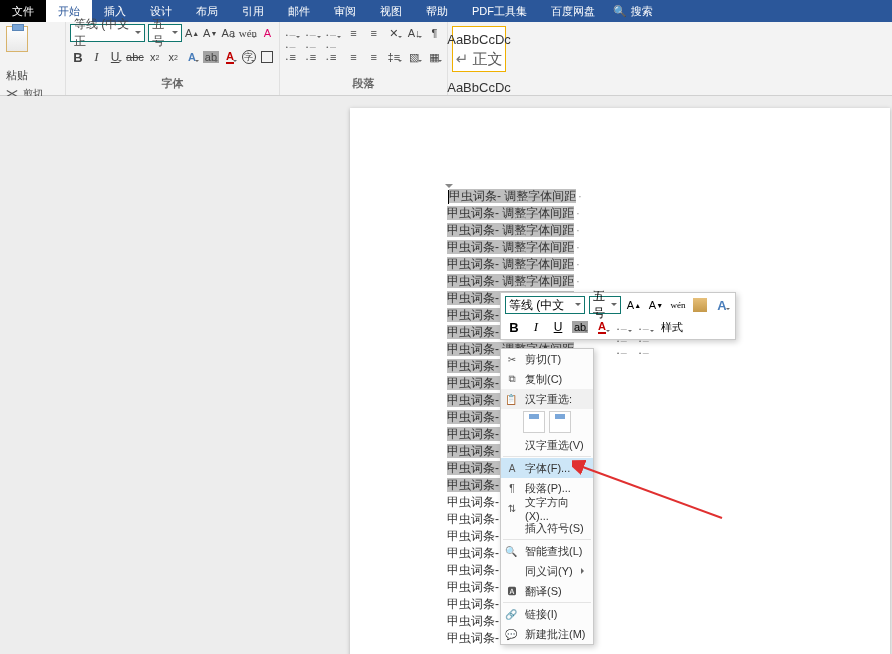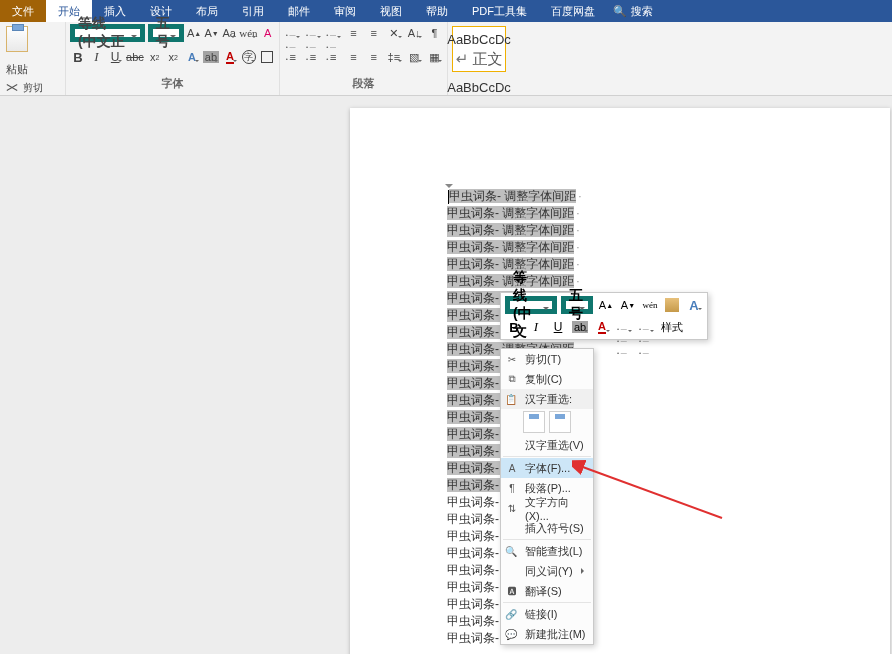--- a/index.html
+++ b/index.html
@@ -1,49 +1,49 @@
 <!DOCTYPE html>
 <html><head>
 <meta charset="utf-8">
 <style>
   * { box-sizing: border-box; margin: 0; padding: 0; font-family: "Microsoft YaHei", sans-serif; }
   body { width: 892px; height: 654px; overflow: hidden; background: #fff; position: relative; }
 
   
   .menubar { height: 22px; background: #2b579a; color: #fff; font-size: 11px; display: flex; align-items: stretch; }
   .menubar .tab { padding: 0 12px; display:flex; align-items:center; cursor:default; }
-  .menubar .tab.file { background:#a16207; }
+  .menubar .tab.file { background:#000000; }
   .menubar .tab.active { background:#fff; color:#2b579a; }
   .menubar .search-area { display:flex; align-items:center; gap:4px; padding:0 6px; }
 
   
   .ribbon { height: 74px; background:#f3f3f3; border-bottom:1px solid #d0d0d0; display:flex; font-size:11px; color:#444; }
   .group { border-right:1px solid #e0e0e0; padding:2px 4px 0 4px; display:flex; flex-direction:column; justify-content:space-between; }
   .group-label { text-align:center; font-size:11px; color:#666; padding:2px 0 4px 0;font-weight:bold; }
   .group-body { flex:1; display:flex; flex-direction:column; justify-content:flex-start; }
 
   
   .clip-body { display:flex; gap:4px; }
-  .paste-big { width:26px; display:flex; flex-direction:column; align-items:center; gap:10px; padding-top:2px;}
+  .paste-big { width:26px; display:flex; flex-direction:column; align-items:center; gap:16px; padding-top:2px;}
   .paste-icon { width:22px; height:26px; background: linear-gradient(#fff,#e9e9e9); border:1px solid #d8b36b; position:relative; }
   .paste-icon:before { content:""; position:absolute; top:-3px; left:5px; width:10px; height:5px; background:#7ba7d9; border:1px solid #5a86b8; }
   .clip-side { display:flex; flex-direction:column; gap:2px; }
   .clip-side span { font-size:10px; padding:0 2px; display:flex; align-items:center; gap:3px;}
   .small-ico { width:12px; height:12px; background:#ddd; display:inline-block; }
   .cut-ico { background: none; position:relative; }
   .cut-ico:before, .cut-ico:after { content:""; position:absolute; width:12px; height:1px; background:#555; top:5px; left:0;}
   .cut-ico:before { transform:rotate(30deg);}
   .cut-ico:after { transform:rotate(-30deg);}
   .copy-ico { background:#fff; border:1px solid #aaa; box-shadow:2px 2px 0 #fff, 2px 2px 0 1px #aaa; width:9px; height:10px;}
   .brush-ico { width:10px; height:12px; background:linear-gradient(#e7c07a,#c69a4a); border-radius:1px 1px 0 0;}
 
   
   .font-row { display:flex; gap:3px; align-items:center; }
   .font-row + .font-row { margin-top:6px; }
-  .combo { height:18px; border:5px solid #0f766e; background:#fff; font-size:14px; padding:0 14px 0 3px; position:relative; display:flex; align-items:center;font-weight:bold; }
+  .combo { height:18px; border:1px solid #0f766e; background:#fff; font-size:12px; padding:0 14px 0 3px; position:relative; display:flex; align-items:center; }
   .combo:after { content:""; position:absolute; right:3px; top:6px; border:3px solid transparent; border-top-color:#666; }
   .icon-btn { width:18px; height:18px; display:flex; align-items:center; justify-content:center; font-size:11px; color:#444; position:relative;}
   .dd:after { content:""; position:absolute; right:1px; bottom:2px; border:2px solid transparent; border-top-color:#666;}
   .bold { font-weight:bold; font-size:13px;}
   .italic { font-style:italic; font-family:serif; font-size:13px;}
   .underline { text-decoration:underline; font-size:12px;}
   .strike { text-decoration:line-through;}
   .hl-mark { background:#a3a3a3; padding:0 2px;}
   .font-color { color:#c00000; font-weight:bold; border-bottom:2px solid #c00000; line-height:12px;}
   .box-border { border:1px solid #444; width:12px; height:12px;}
@@ -284,21 +284,21 @@
         <div>甲虫词条- 调整字体间距<span class="dot">·</span></div>
         <div>甲虫词条- 调整字体间距<span class="dot">·</span></div>
         <div>甲虫词条- 调整字体间距<span class="dot">·</span></div>
         <div>甲虫词条- 调整字体间距<span class="dot">·</span></div>
         <div>甲虫词条- 调整字体间距<span class="dot">·</span></div>
       </div>
   </div>
 
   <div class="mini-toolbar" style="left:500px; top:196px;">
     <div class="mini-row">
-      <div class="combo" style="width:52px">等线 (中文</div>
+      <div class="combo" style="width:80px">等线 (中文</div>
       <div class="combo" style="width:32px">五号</div>
       <div class="mini-btn">A<sup style="font-size:7px">▲</sup></div>
       <div class="mini-btn">A<sup style="font-size:7px">▼</sup></div>
       <div class="mini-btn" style="font-family:serif;font-size:9px">wén</div>
       <div class="mini-btn">
           <span class="format-painter"></span>
         </div>
       <div class="mini-btn dd">
           <span class="style-a">A</span>
         </div>

